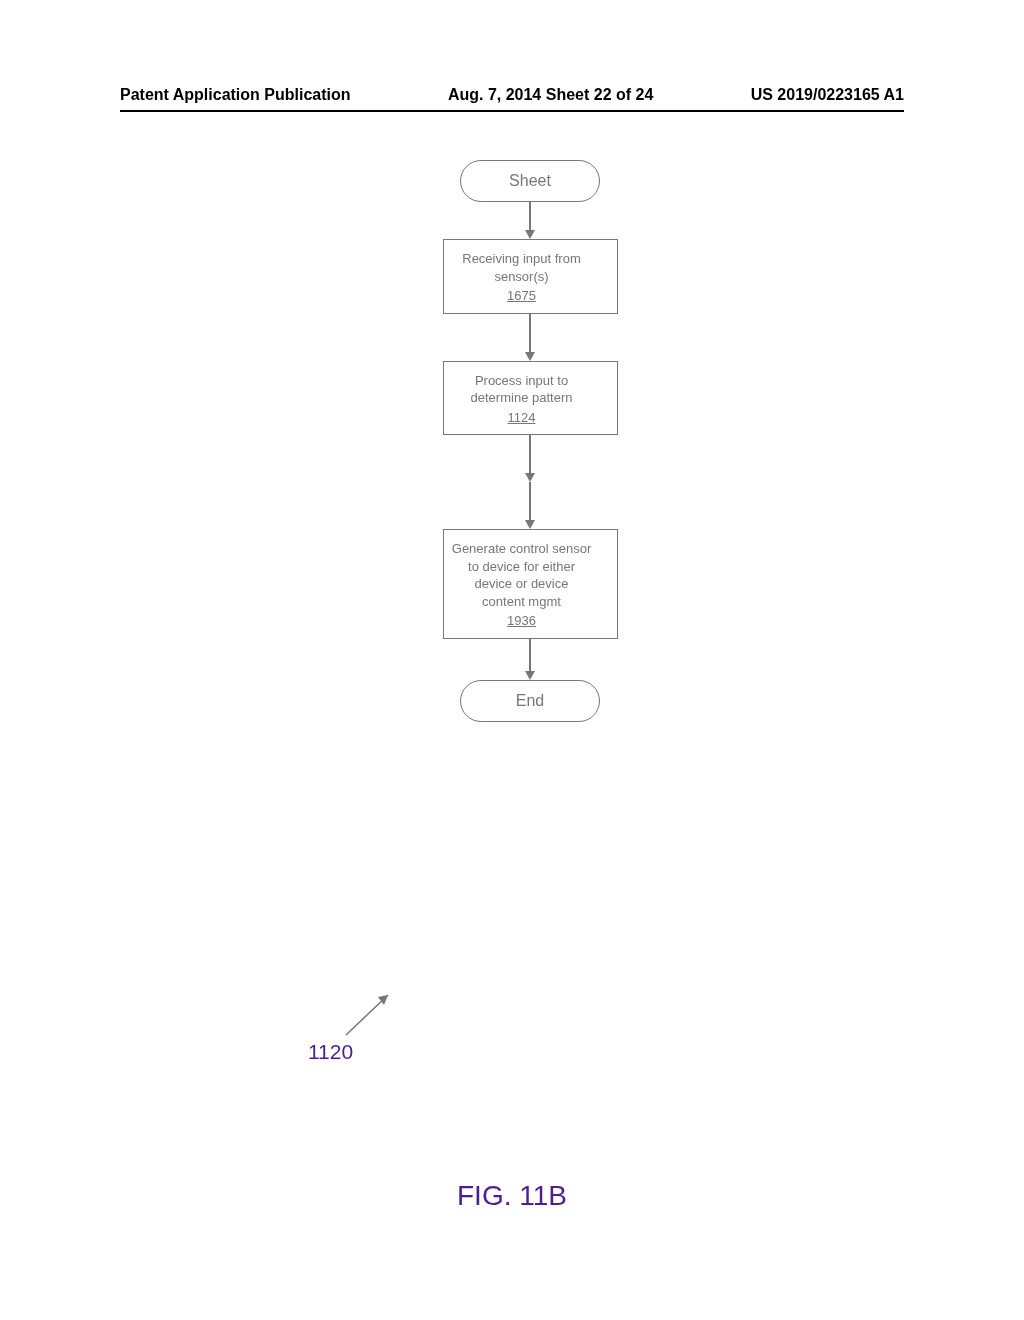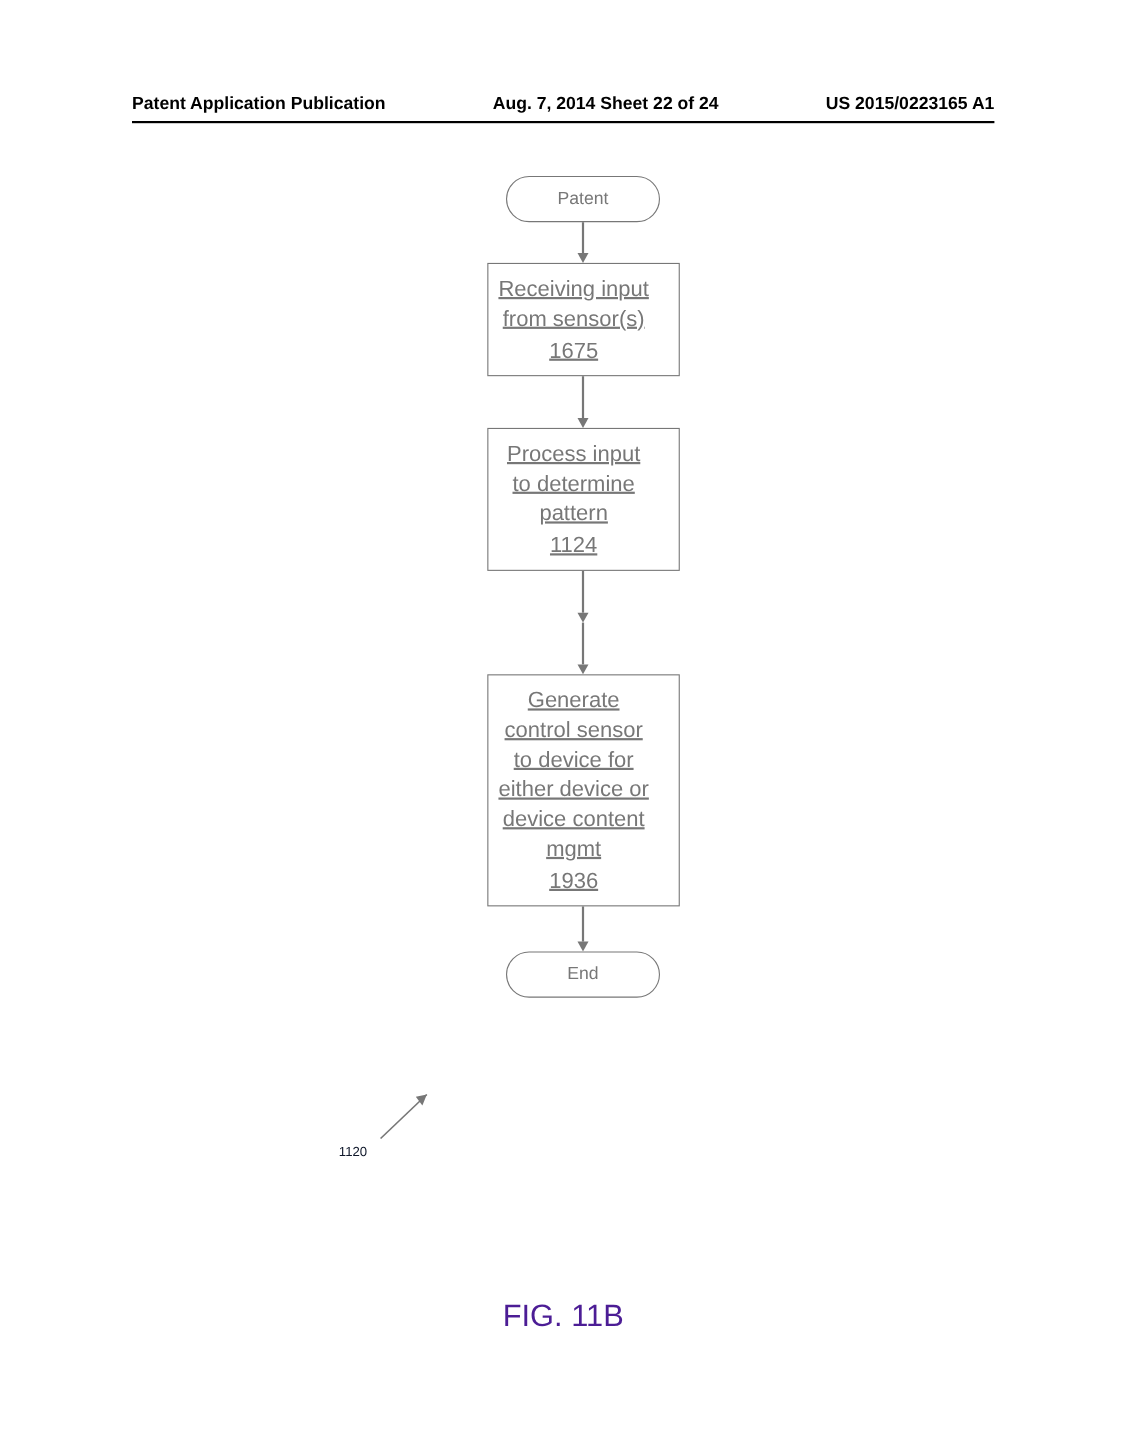--- a/index.html
+++ b/index.html
@@ -46,24 +46,23 @@
     align-items: center;
     justify-content: center;
     font-size: 16px;
     color: #777;
   }
   .process {
     width: 175px;
     border: 1.5px solid #777;
     padding: 10px 25px 8px 8px;
     text-align: center;
-    font-size: 20px;
+    font-size: 13px;
     color: #777;
     line-height: 1.35;
-    text-decoration: underline;
   }
   .process .ref {
     text-decoration: underline;
     display: inline-block;
     margin-top: 2px;
   }
   .arrow {
     display: flex;
     flex-direction: column;
     align-items: center;
@@ -82,47 +81,47 @@
     position: absolute;
     left: 308px;
     top: 980px;
     width: 120px;
     height: 90px;
   }
   .pointer-label {
     position: absolute;
     left: 0;
     top: 60px;
-    font-size: 12px;
-    color: #0f172a;
+    font-size: 21px;
+    color: #4c1d95;
   }
   .fig-caption {
     position: absolute;
     left: 0;
     right: 0;
     top: 1180px;
     text-align: center;
     font-size: 28px;
     color: #4c1d95;
   }
 </style>
 </head>
 <body>
 
 <div class="header">
   <span>Patent Application Publication</span>
   <span>Aug. 7, 2014  Sheet 22 of 24</span>
-  <span>US 2015/0223165 A1</span>
+  <span>US 2019/0223165 A1</span>
 </div>
 <div class="header-rule"></div>
 
 <div class="flowchart">
 
   <div class="terminator">
-    <span>Patent</span>
+    <span>Sheet</span>
   </div>
 
   <div class="arrow">
     <div class="shaft" style="height:28px"></div>
       <div class="head"></div>
   </div>
 
   <div class="process">
     <div>Receiving input from sensor(s)</div>
     <div class="ref">1675</div>

